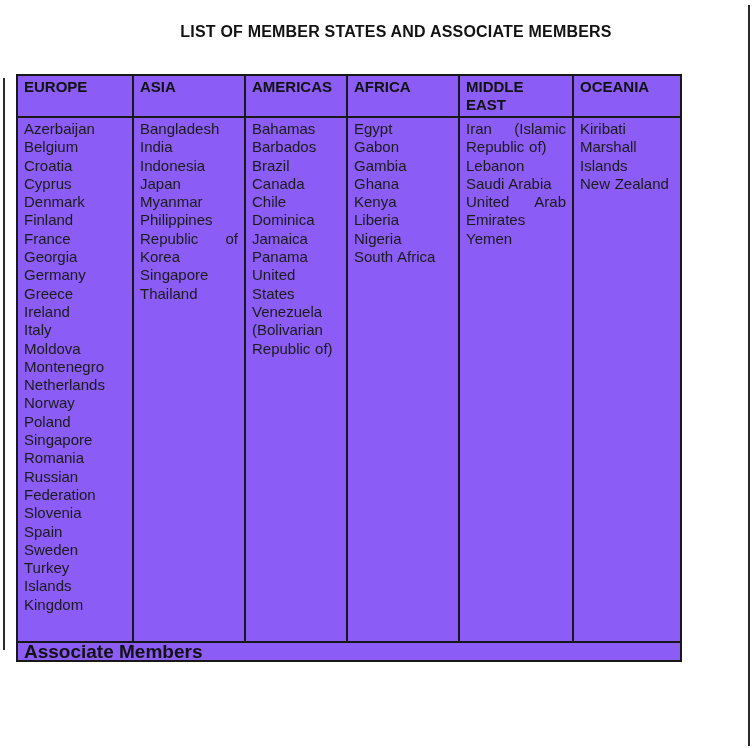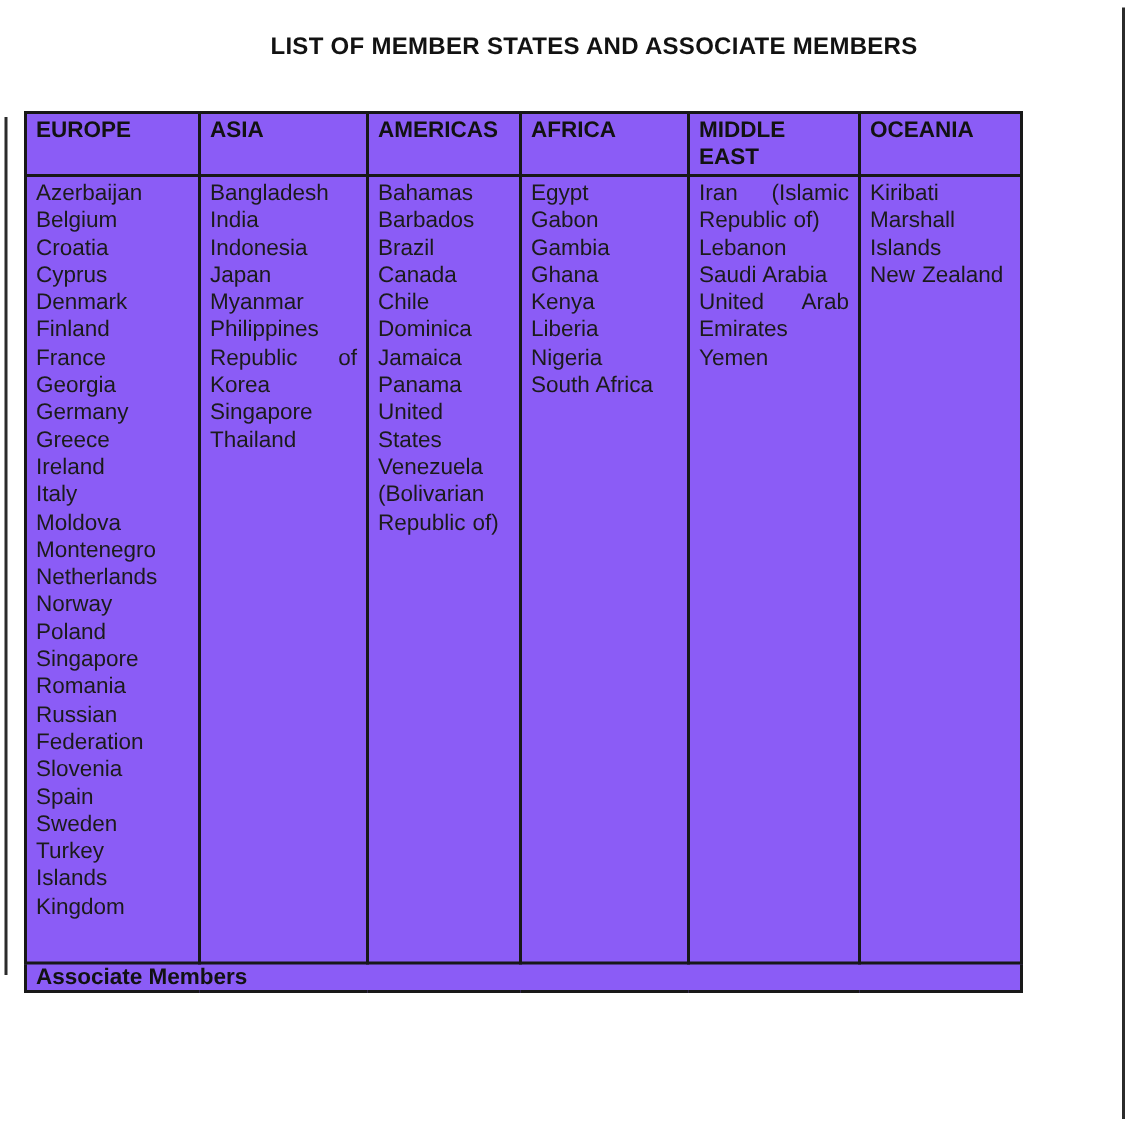--- a/index.html
+++ b/index.html
@@ -58,21 +58,21 @@
     font-size: 15px;
   }
   .country, .member {
     text-align: justify;
     font-size: 15px;
     line-height: 18.3px;
     word-spacing: 0.5px;
   }
   tr.assoc-header-row td {
     font-weight: bold;
-    font-size: 15px;
+    font-size: 19px;
     line-height: 16px;
     height: 16px;
     padding: 1px 4px 0 6px;
     color: #121212;
   }
   tr.assoc-members-row td {
     height: 48px;
     font-size: 15px;
   }
 </style>

